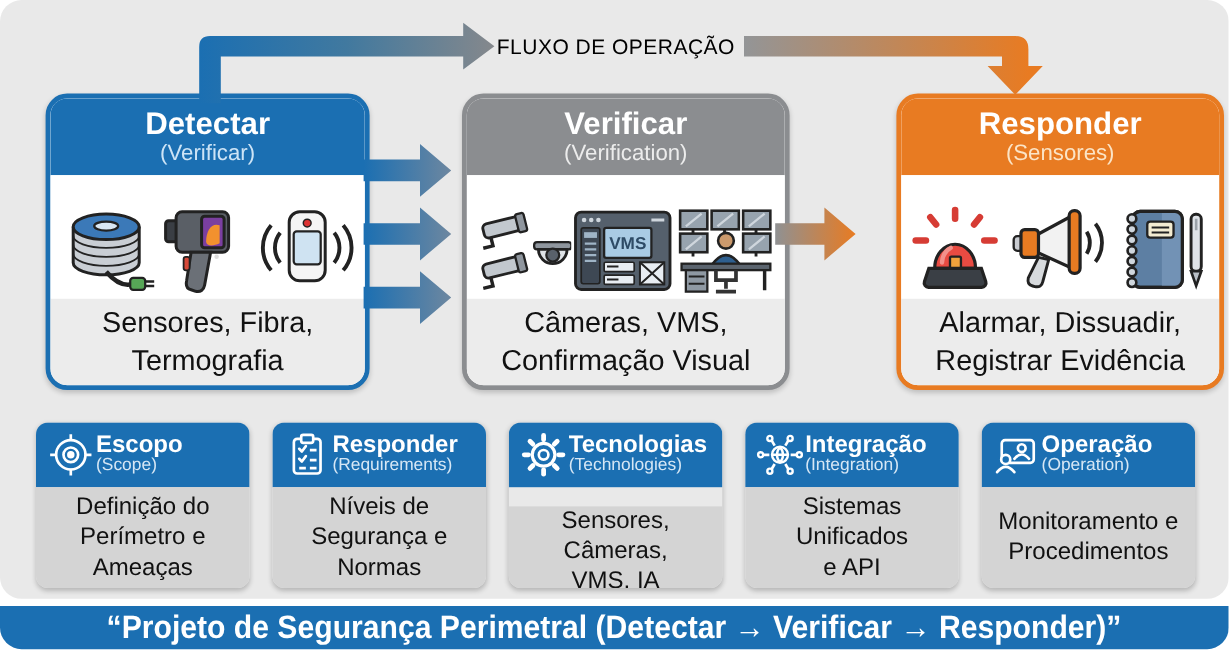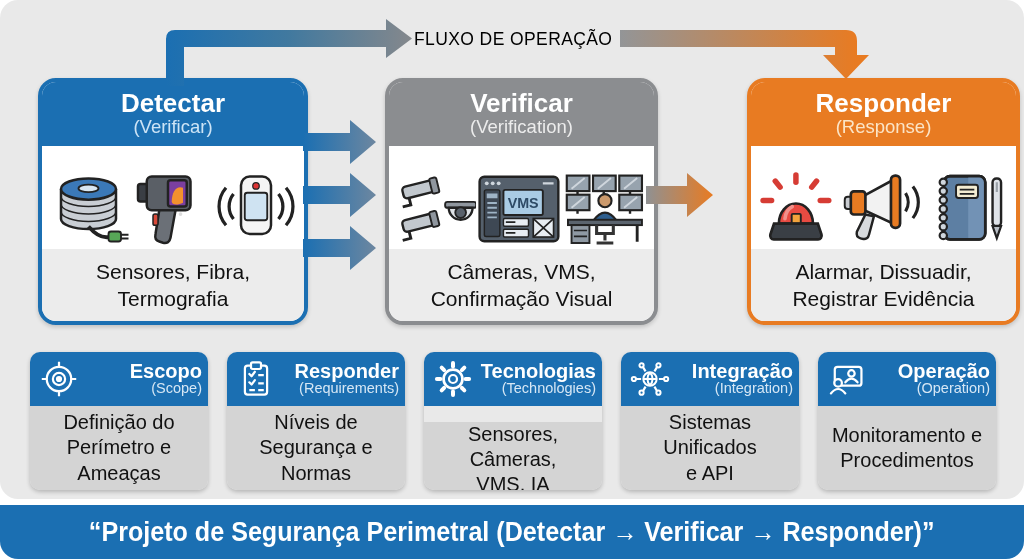--- a/index.html
+++ b/index.html
@@ -47,45 +47,45 @@
   .detectar .stage-subtitle{color:#cde4f6;}
   .verificar .stage-subtitle{color:#ececec;}
   .responder .stage-subtitle{color:#fbe4c6;}
   .stage-icons{
     height:103px;flex:0 0 103px;background:#fff;display:flex;
     align-items:flex-end;justify-content:space-evenly;padding:0 6px;
   }
   .stage-icons svg{height:80px;width:auto;}
   .stage-caption{
     flex:1;background:var(--caption-bg);display:flex;align-items:center;justify-content:center;
-    text-align:center;font-size:21px;line-height:1.3;color:#111;white-space:pre-line;
+    text-align:center;font-size:24px;line-height:1.3;color:#111;white-space:pre-line;
   }
   
   .pillar{
     position:absolute;top:352px;width:178px;height:138px;border-radius:10px;overflow:hidden;
     display:flex;flex-direction:column;z-index:10;box-shadow:0 2px 4px rgba(0,0,0,.22);
   }
   .pillar.p0{left:30px;}.pillar.p1{left:227px;}.pillar.p2{left:424px;gap:16px;}
   .pillar.p3{left:621px;}.pillar.p4{left:818px;}
   .pillar-header{
     height:54px;flex:0 0 54px;background:var(--blue);display:flex;align-items:center;
     padding:0 6px 0 8px;color:#fff;
   }
   .pillar-icon{flex:0 0 42px;display:flex;align-items:center;justify-content:center;}
   .pillar-icon svg{width:40px;height:40px;}
-  .pillar-titles{flex:1;text-align:right;}
+  .pillar-titles{flex:1;text-align:left;}
   .pillar-title{font-weight:bold;font-size:20px;line-height:1.02;}
   .pillar-subtitle{font-size:14.5px;color:#d6e7f5;line-height:1.1;}
   .pillar-body{
     flex:1;background:var(--pillar-body);display:flex;align-items:center;justify-content:center;
     text-align:center;font-size:20px;line-height:1.26;color:#111;white-space:pre-line;
   }
   
   .footer{
-    position:absolute;left:0;top:505px;width:1024px;height:54px;background:var(--blue);
+    position:absolute;left:0;top:505px;width:1024px;height:36px;background:var(--blue);
     border-radius:0 0 18px 18px;display:flex;align-items:center;justify-content:center;z-index:10;
   }
   .footer-title{
     color:#fff;font-weight:bold;font-size:27px;transform:scaleX(.93);white-space:nowrap;
   }
 </style>
 </head>
 <body>
 
 <div id="app">
@@ -216,21 +216,21 @@
         <path d="M63,45.5 v14" stroke="#222" stroke-width="2.4"></path>
       </svg>
     </div>
     <div class="stage-caption">Câmeras, VMS,
 Confirmação Visual</div>
   </div>
 
   <div class="stage responder">
     <div class="stage-header">
       <div class="stage-title">Responder</div>
-      <div class="stage-subtitle">(Response)</div>
+      <div class="stage-subtitle">(Sensores)</div>
     </div>
     <div class="stage-icons">
       <svg viewBox="0 0 64 64">
         <g stroke="#d63c34" stroke-width="4.5" stroke-linecap="round">
           <path d="M32,4 v6"></path>
             <path d="M15,9 l4,5"></path>
             <path d="M49,9 l-4,5"></path>
           <path d="M5,25 h7"></path>
             <path d="M52,25 h7"></path>
         </g>

